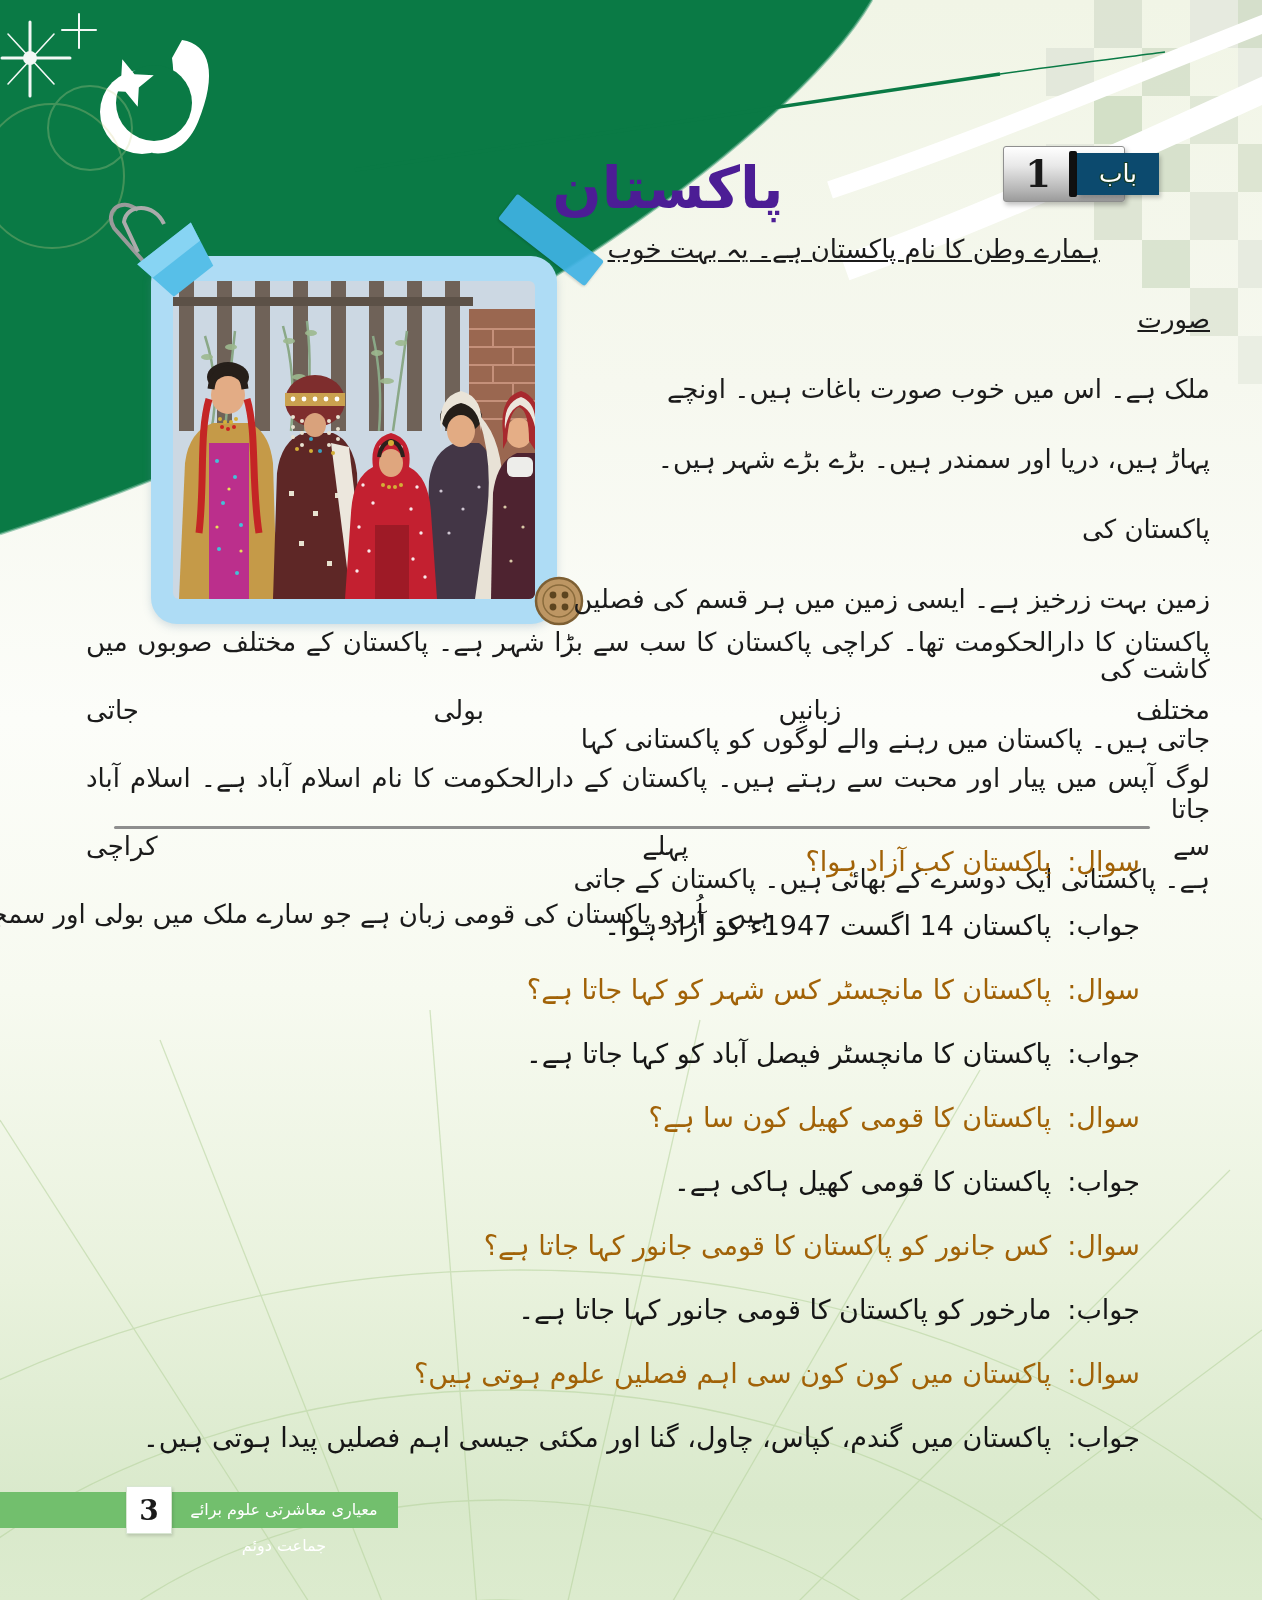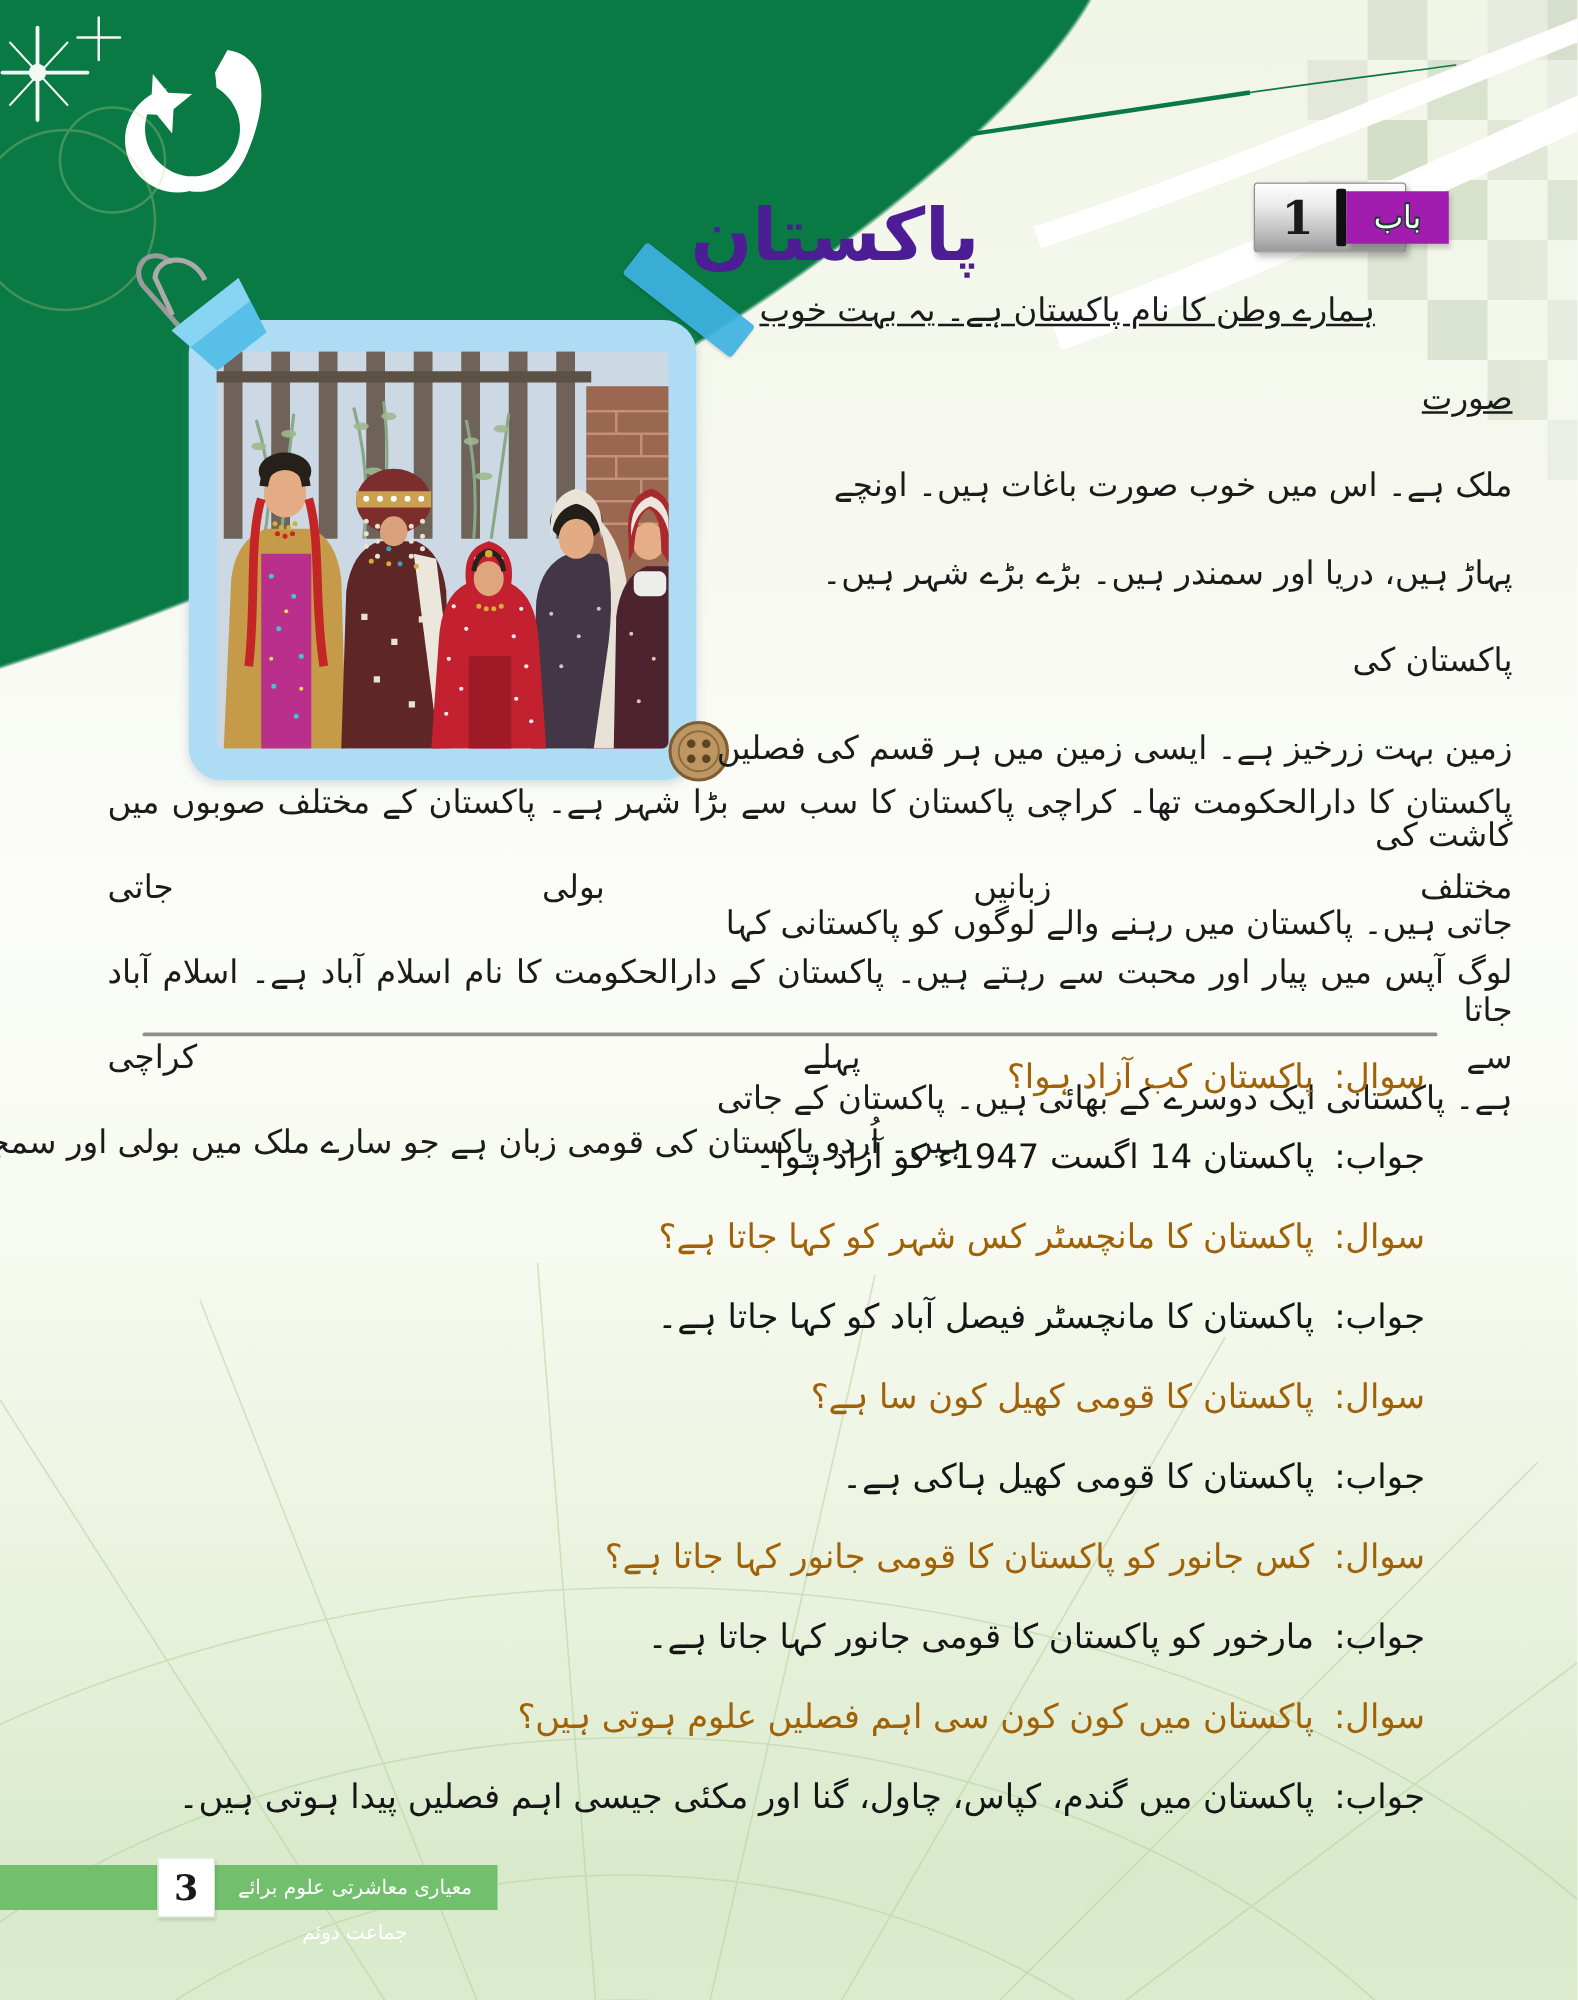--- a/index.html
+++ b/index.html
@@ -25,21 +25,21 @@
   }
   .badge-number {
     position:absolute; left:0; top:2px; width:70px; height:52px;
     font-family:"DejaVu Serif","Liberation Serif",serif;
     font-size:37px; font-weight:bold; color:#1a1a1a;
     text-align:center; line-height:52px;
   }
   .badge-bar { position:absolute; left:66px; top:5px; width:8px; height:46px; background:#101010; border-radius:2px; }
   .badge-green {
     position:absolute; left:74px; top:7px; width:82px; height:42px;
-    background:#a21caf; box-shadow:2px 3px 4px rgba(0,0,0,.2);
+    background:#0c4a6e; box-shadow:2px 3px 4px rgba(0,0,0,.2);
     direction:rtl; text-align:center; line-height:42px;
     font-size:25px; color:#ffffff;
     text-shadow:1px 1px 0 #143c28,-1px 1px 0 #143c28,1px -1px 0 #143c28,-1px -1px 0 #143c28;
   }
 
   
   .page-title {
     left:528px; top:146px; width:280px; height:86px;
     direction:rtl; text-align:center;
     font-size:58px; font-weight:bold; color:#4c1d95; line-height:84px;

